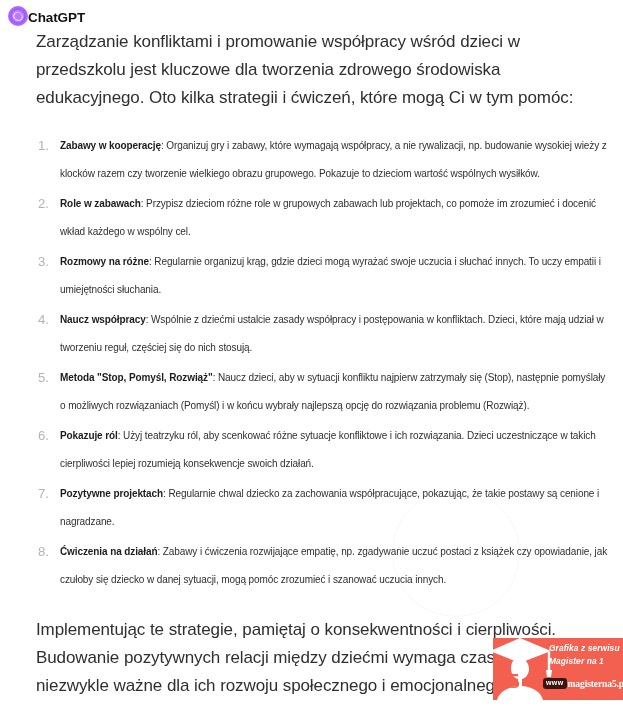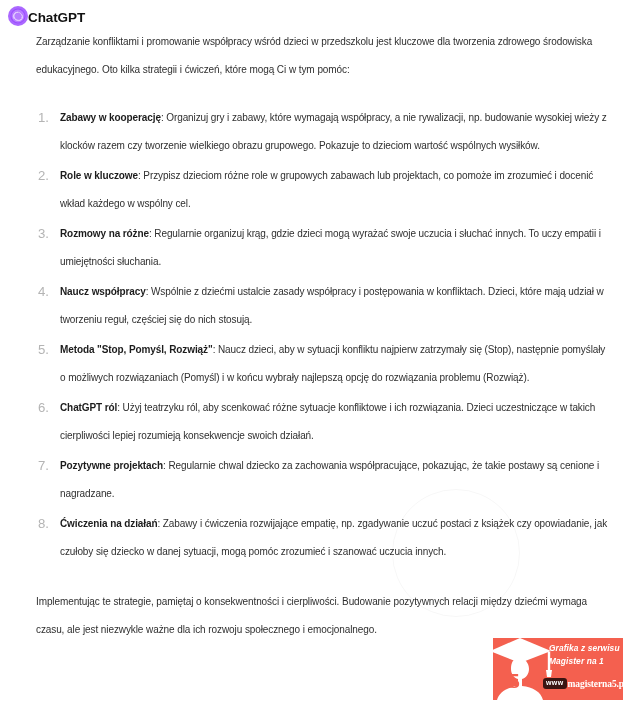--- a/index.html
+++ b/index.html
@@ -51,21 +51,21 @@
     color: #111111;
     letter-spacing: -0.1px;
     line-height: 16px;
   }
 
   
   .msg-body {
     padding: 0 10px 0 36px;
   }
   .para {
-    font-size: 10px;
+    font-size: 17px;
     line-height: 28px;
     color: #2f2f2f;
     margin: 0;
     letter-spacing: -0.1px;
     word-spacing: 0.1px;
   }
   .para.intro { margin-top: 2px; }
   .para.closing { margin-top: 22px; }
 
   ol.steps {
@@ -209,25 +209,25 @@
     </span>
     <span class="author-name">ChatGPT</span>
   </div>
 
   <div class="msg-body">
 
     <p class="para intro">Zarządzanie konfliktami i promowanie współpracy wśród dzieci w przedszkolu jest kluczowe dla tworzenia zdrowego środowiska edukacyjnego. Oto kilka strategii i ćwiczeń, które mogą Ci w tym pomóc:</p>
 
     <ol class="steps">
       <li><b>Zabawy w kooperację</b><span>: Organizuj gry i zabawy, które wymagają współpracy, a nie rywalizacji, np. budowanie wysokiej wieży z klocków razem czy tworzenie wielkiego obrazu grupowego. Pokazuje to dzieciom wartość wspólnych wysiłków.</span></li>
-      <li><b>Role w kluczowe</b><span>: Przypisz dzieciom różne role w grupowych zabawach lub projektach, co pomoże im zrozumieć i docenić wkład każdego w wspólny cel.</span></li>
+      <li><b>Role w zabawach</b><span>: Przypisz dzieciom różne role w grupowych zabawach lub projektach, co pomoże im zrozumieć i docenić wkład każdego w wspólny cel.</span></li>
       <li><b>Rozmowy na różne</b><span>: Regularnie organizuj krąg, gdzie dzieci mogą wyrażać swoje uczucia i słuchać innych. To uczy empatii i umiejętności słuchania.</span></li>
       <li><b>Naucz współpracy</b><span>: Wspólnie z dziećmi ustalcie zasady współpracy i postępowania w konfliktach. Dzieci, które mają udział w tworzeniu reguł, częściej się do nich stosują.</span></li>
       <li><b>Metoda "Stop, Pomyśl, Rozwiąż"</b><span>: Naucz dzieci, aby w sytuacji konfliktu najpierw zatrzymały się (Stop), następnie pomyślały o możliwych rozwiązaniach (Pomyśl) i w końcu wybrały najlepszą opcję do rozwiązania problemu (Rozwiąż).</span></li>
-      <li><b>ChatGPT ról</b><span>: Użyj teatrzyku ról, aby scenkować różne sytuacje konfliktowe i ich rozwiązania. Dzieci uczestniczące w takich cierpliwości lepiej rozumieją konsekwencje swoich działań.</span></li>
+      <li><b>Pokazuje ról</b><span>: Użyj teatrzyku ról, aby scenkować różne sytuacje konfliktowe i ich rozwiązania. Dzieci uczestniczące w takich cierpliwości lepiej rozumieją konsekwencje swoich działań.</span></li>
       <li><b>Pozytywne projektach</b><span>: Regularnie chwal dziecko za zachowania współpracujące, pokazując, że takie postawy są cenione i nagradzane.</span></li>
       <li><b>Ćwiczenia na działań</b><span>: Zabawy i ćwiczenia rozwijające empatię, np. zgadywanie uczuć postaci z książek czy opowiadanie, jak czułoby się dziecko w danej sytuacji, mogą pomóc zrozumieć i szanować uczucia innych.</span></li>
     </ol>
 
     <p class="para closing">Implementując te strategie, pamiętaj o konsekwentności i cierpliwości. Budowanie pozytywnych relacji między dziećmi wymaga czasu, ale jest niezwykle ważne dla ich rozwoju społecznego i emocjonalnego.</p>
   </div>
 
   <div class="ghost-ring"></div>
 
   <div class="watermark">

